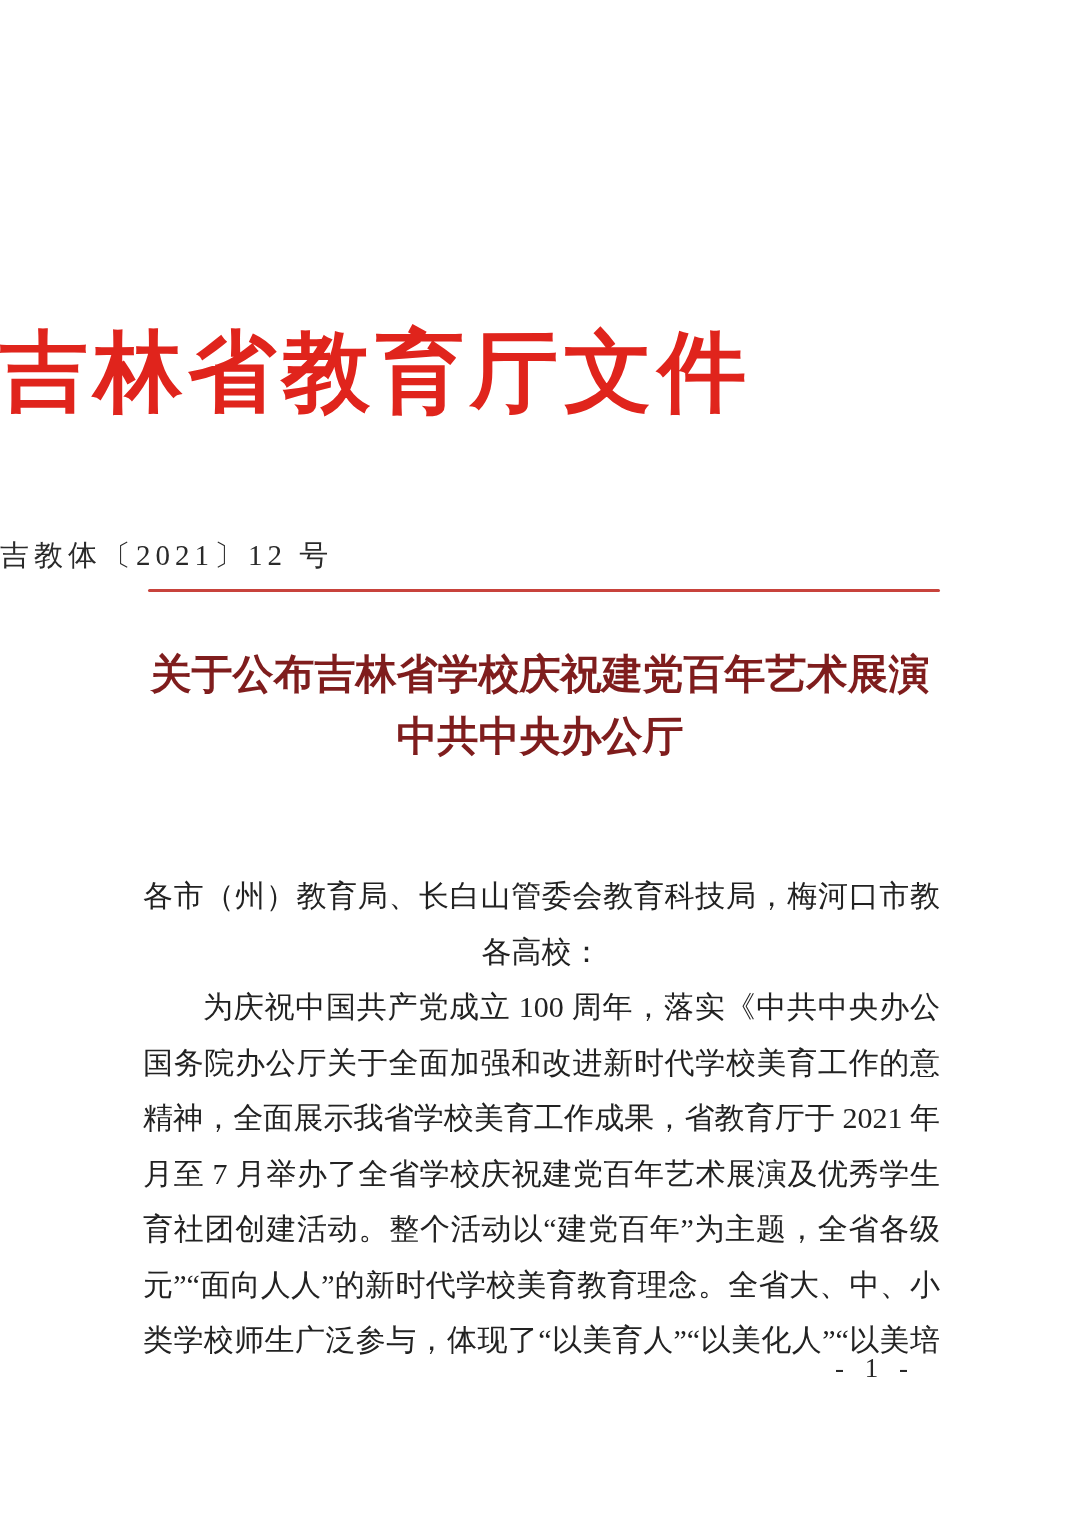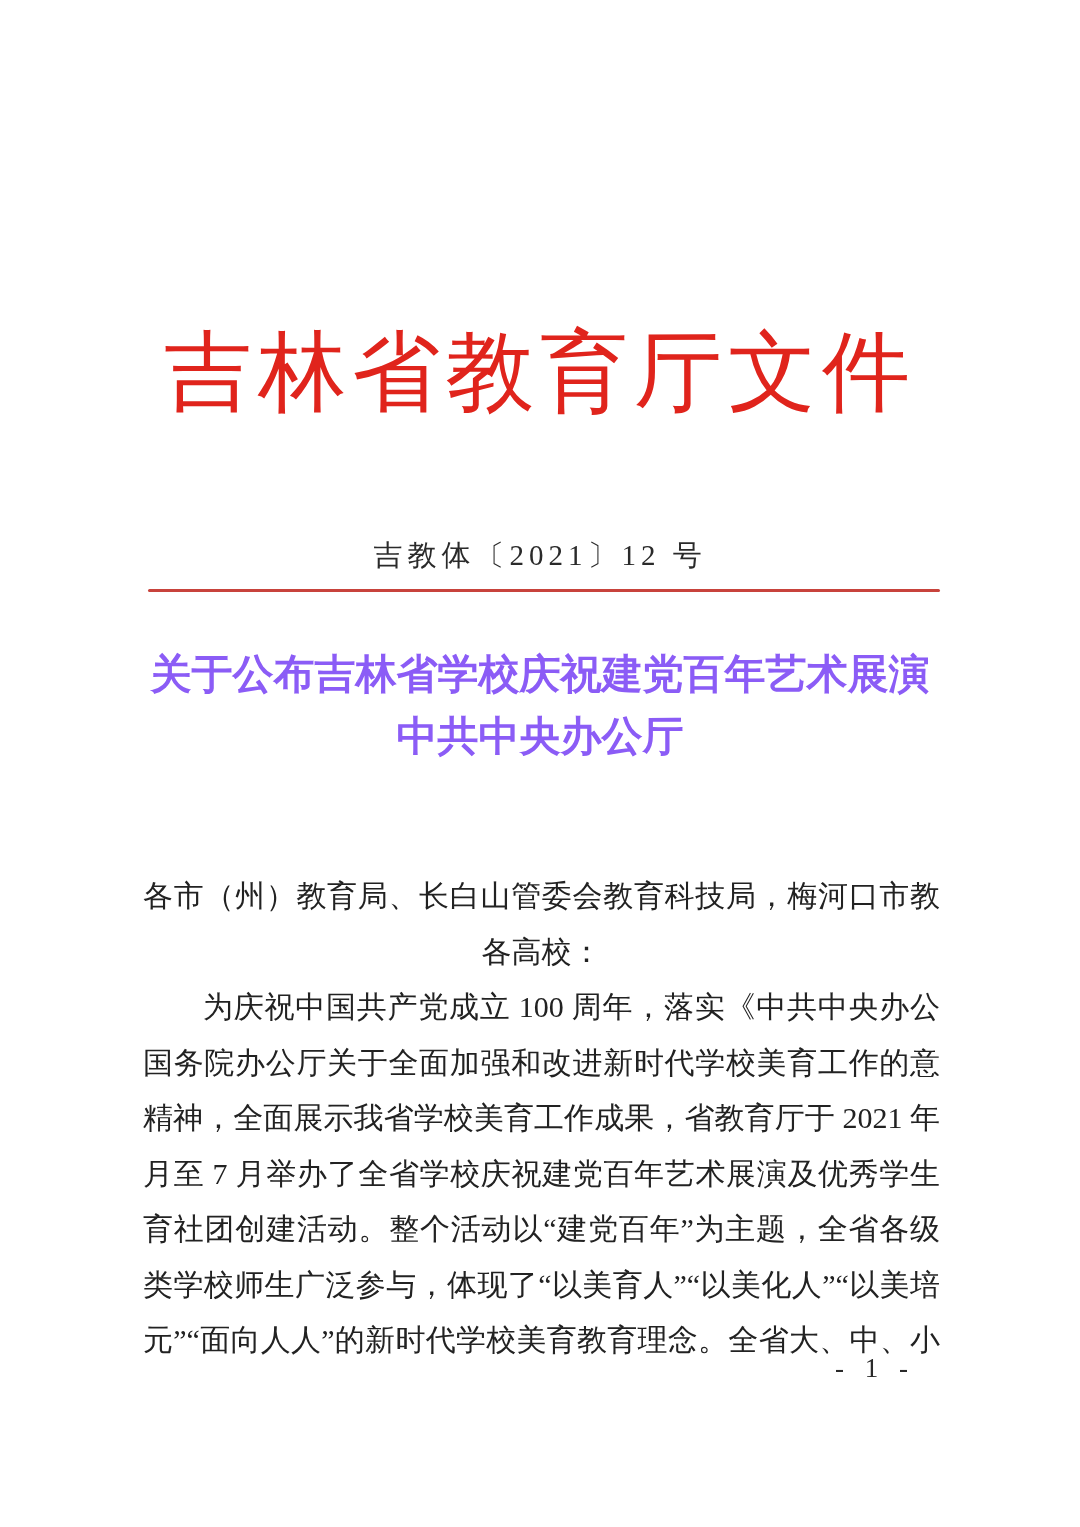--- a/index.html
+++ b/index.html
@@ -16,35 +16,34 @@
     overflow: hidden;
     font-family: "Liberation Serif", "DejaVu Serif", serif;
     color: #1c1c1c;
   }
   
   .red-header {
     position: absolute;
     top: 318px;
     left: 0;
     width: 100%;
-    text-align: center;
     font-size: 88px;
-    font-weight: normal;
+    font-weight: bold;
     letter-spacing: 6px;
     line-height: 1.25;
     color: #e0241c;
     white-space: nowrap;
   }
   
   .doc-number {
     position: absolute;
     top: 536px;
     left: 0;
     width: 100%;
-    text-align: center;
+    text-align: left;
     font-size: 29px;
     letter-spacing: 5px;
     color: #2a2a2a;
   }
   
   .red-rule {
     position: absolute;
     top: 589px;
     left: 148px;
     width: 792px;
@@ -56,21 +55,21 @@
   .doc-title {
     position: absolute;
     top: 643px;
     left: 0;
     width: 100%;
     text-align: center;
     font-size: 41px;
     font-weight: bold;
     letter-spacing: 0px;
     line-height: 62px;
-    color: #8b5cf6;
+    color: #7f1d1d;
   }
   .doc-title .title-line {
     display: block;
     white-space: nowrap;
   }
   
   .body-block {
     position: absolute;
     top: 868px;
     left: 143px;
@@ -123,19 +122,19 @@
   </div>
 
   <div class="body-block">
     <span class="text-line justify">各市（州）教育局、长白山管委会教育科技局，梅河口市教育局，</span>
     <span class="text-line">各高校：</span>
     <span class="text-line justify indent">为庆祝中国共产党成立 100 周年，落实《中共中央办公厅</span>
     <span class="text-line justify">国务院办公厅关于全面加强和改进新时代学校美育工作的意见》</span>
     <span class="text-line justify">精神，全面展示我省学校美育工作成果，省教育厅于 2021 年 3</span>
     <span class="text-line justify">月至 7 月举办了全省学校庆祝建党百年艺术展演及优秀学生美</span>
     <span class="text-line justify">育社团创建活动。整个活动以“建党百年”为主题，全省各级各</span>
+    <span class="text-line justify">元”“面向人人”的新时代学校美育教育理念。全省大、中、小</span>
     <span class="text-line justify">类学校师生广泛参与，体现了“以美育人”“以美化人”“以美培</span>
-    <span class="text-line justify">元”“面向人人”的新时代学校美育教育理念。全省大、中、小</span>
   </div>
 
   <div class="page-number">- 1 -</div>
 
 </div>
 
 </body></html>

